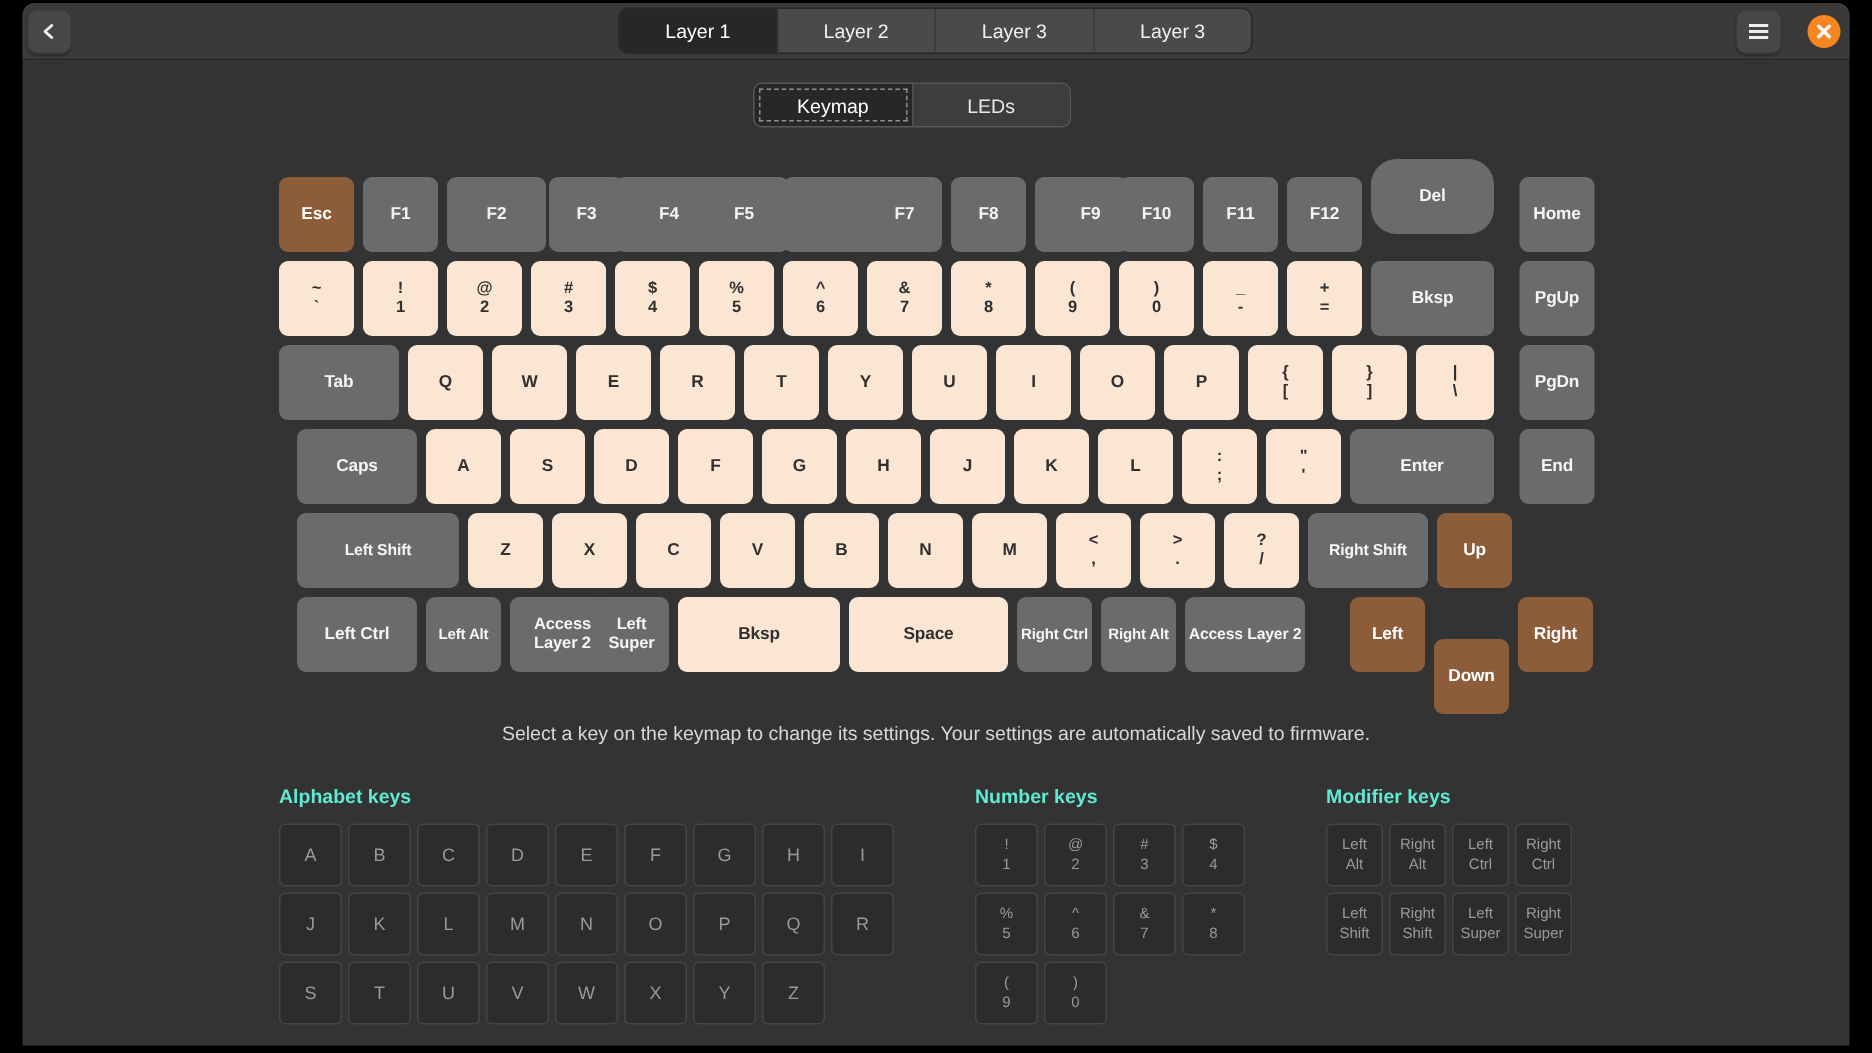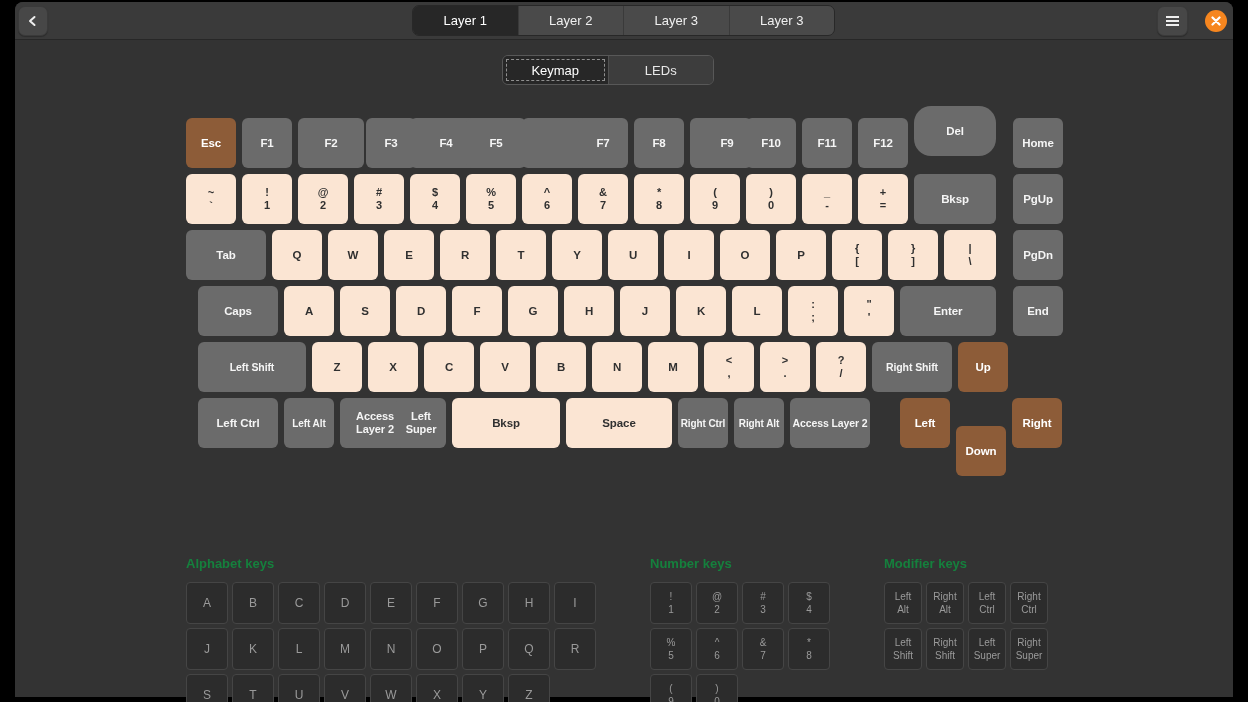--- a/index.html
+++ b/index.html
@@ -37,21 +37,21 @@
        font-weight:bold;font-size:11.5px;letter-spacing:-0.1px;cursor:pointer;}
   .key.mod{background:var(--mod-key,#6b6b6b);color:#f5f5f5;}
   .key.base{background:var(--base-key,#fbe5d3);color:#303030;}
   .key.accent{background:var(--accent-key,#8d5c38);color:#ffffff;}
   .key.dual{font-size:11px;}
   
   .instruction{position:absolute;left:0;top:481px;width:1248px;text-align:center;color:#d8d8d8;
        font-size:13px;}
   
   .picker{position:absolute;top:524px;}
-  .picker-title{color:#15803d;font-size:13px;font-weight:bold;line-height:14px;margin-bottom:11px;margin-top:33px;}
+  .picker-title{color:#5eead4;font-size:13px;font-weight:bold;line-height:14px;margin-bottom:11px;}
   .picker-grid{display:grid;gap:4px;}
   .pbtn{height:42px;background:#2c2c2c;border:1px solid #454545;border-radius:4px;color:#9a9a9a;
        display:flex;align-items:center;justify-content:center;text-align:center;
        white-space:pre-line;font-size:12px;line-height:13px;box-sizing:border-box;cursor:pointer;}
   .pbtn.dual{font-size:10px;}
 </style>
 </head>
 <body>
 
 <div class="stage">
@@ -200,20 +200,21 @@
       <div class="key base" style="left: 452px; top: 398px; width: 108px;">Bksp</div>
       <div class="key base" style="left: 566px; top: 398px; width: 106px;">Space</div>
       <div class="key mod" style="left: 678px; top: 398px; width: 50px; font-size: 10px;">Right Ctrl</div>
       <div class="key mod" style="left: 734px; top: 398px; width: 50px; font-size: 10px;">Right Alt</div>
       <div class="key mod" style="left: 790px; top: 398px; width: 80px; font-size: 10.5px;">Access Layer 2</div>
       <div class="key accent" style="left: 900px; top: 398px; width: 50px;">Left</div>
       <div class="key accent" style="left: 956px; top: 398px; width: 50px; margin-top: 28px;">Down</div>
       <div class="key accent" style="left: 1012px; top: 398px; width: 50px;">Right</div>
     </div>
 
+  <div class="instruction">Select a key on the keymap to change its settings. Your settings are automatically saved to firmware.</div>
 
   <div id="pickers">
       <div class="picker" style="left: 186px;">
         <div class="picker-title">Alphabet keys</div>
         <div class="picker-grid" style="grid-template-columns: repeat(9, 42px);">
           <div class="pbtn">A</div>
           <div class="pbtn">B</div>
           <div class="pbtn">C</div>
           <div class="pbtn">D</div>
           <div class="pbtn">E</div>

